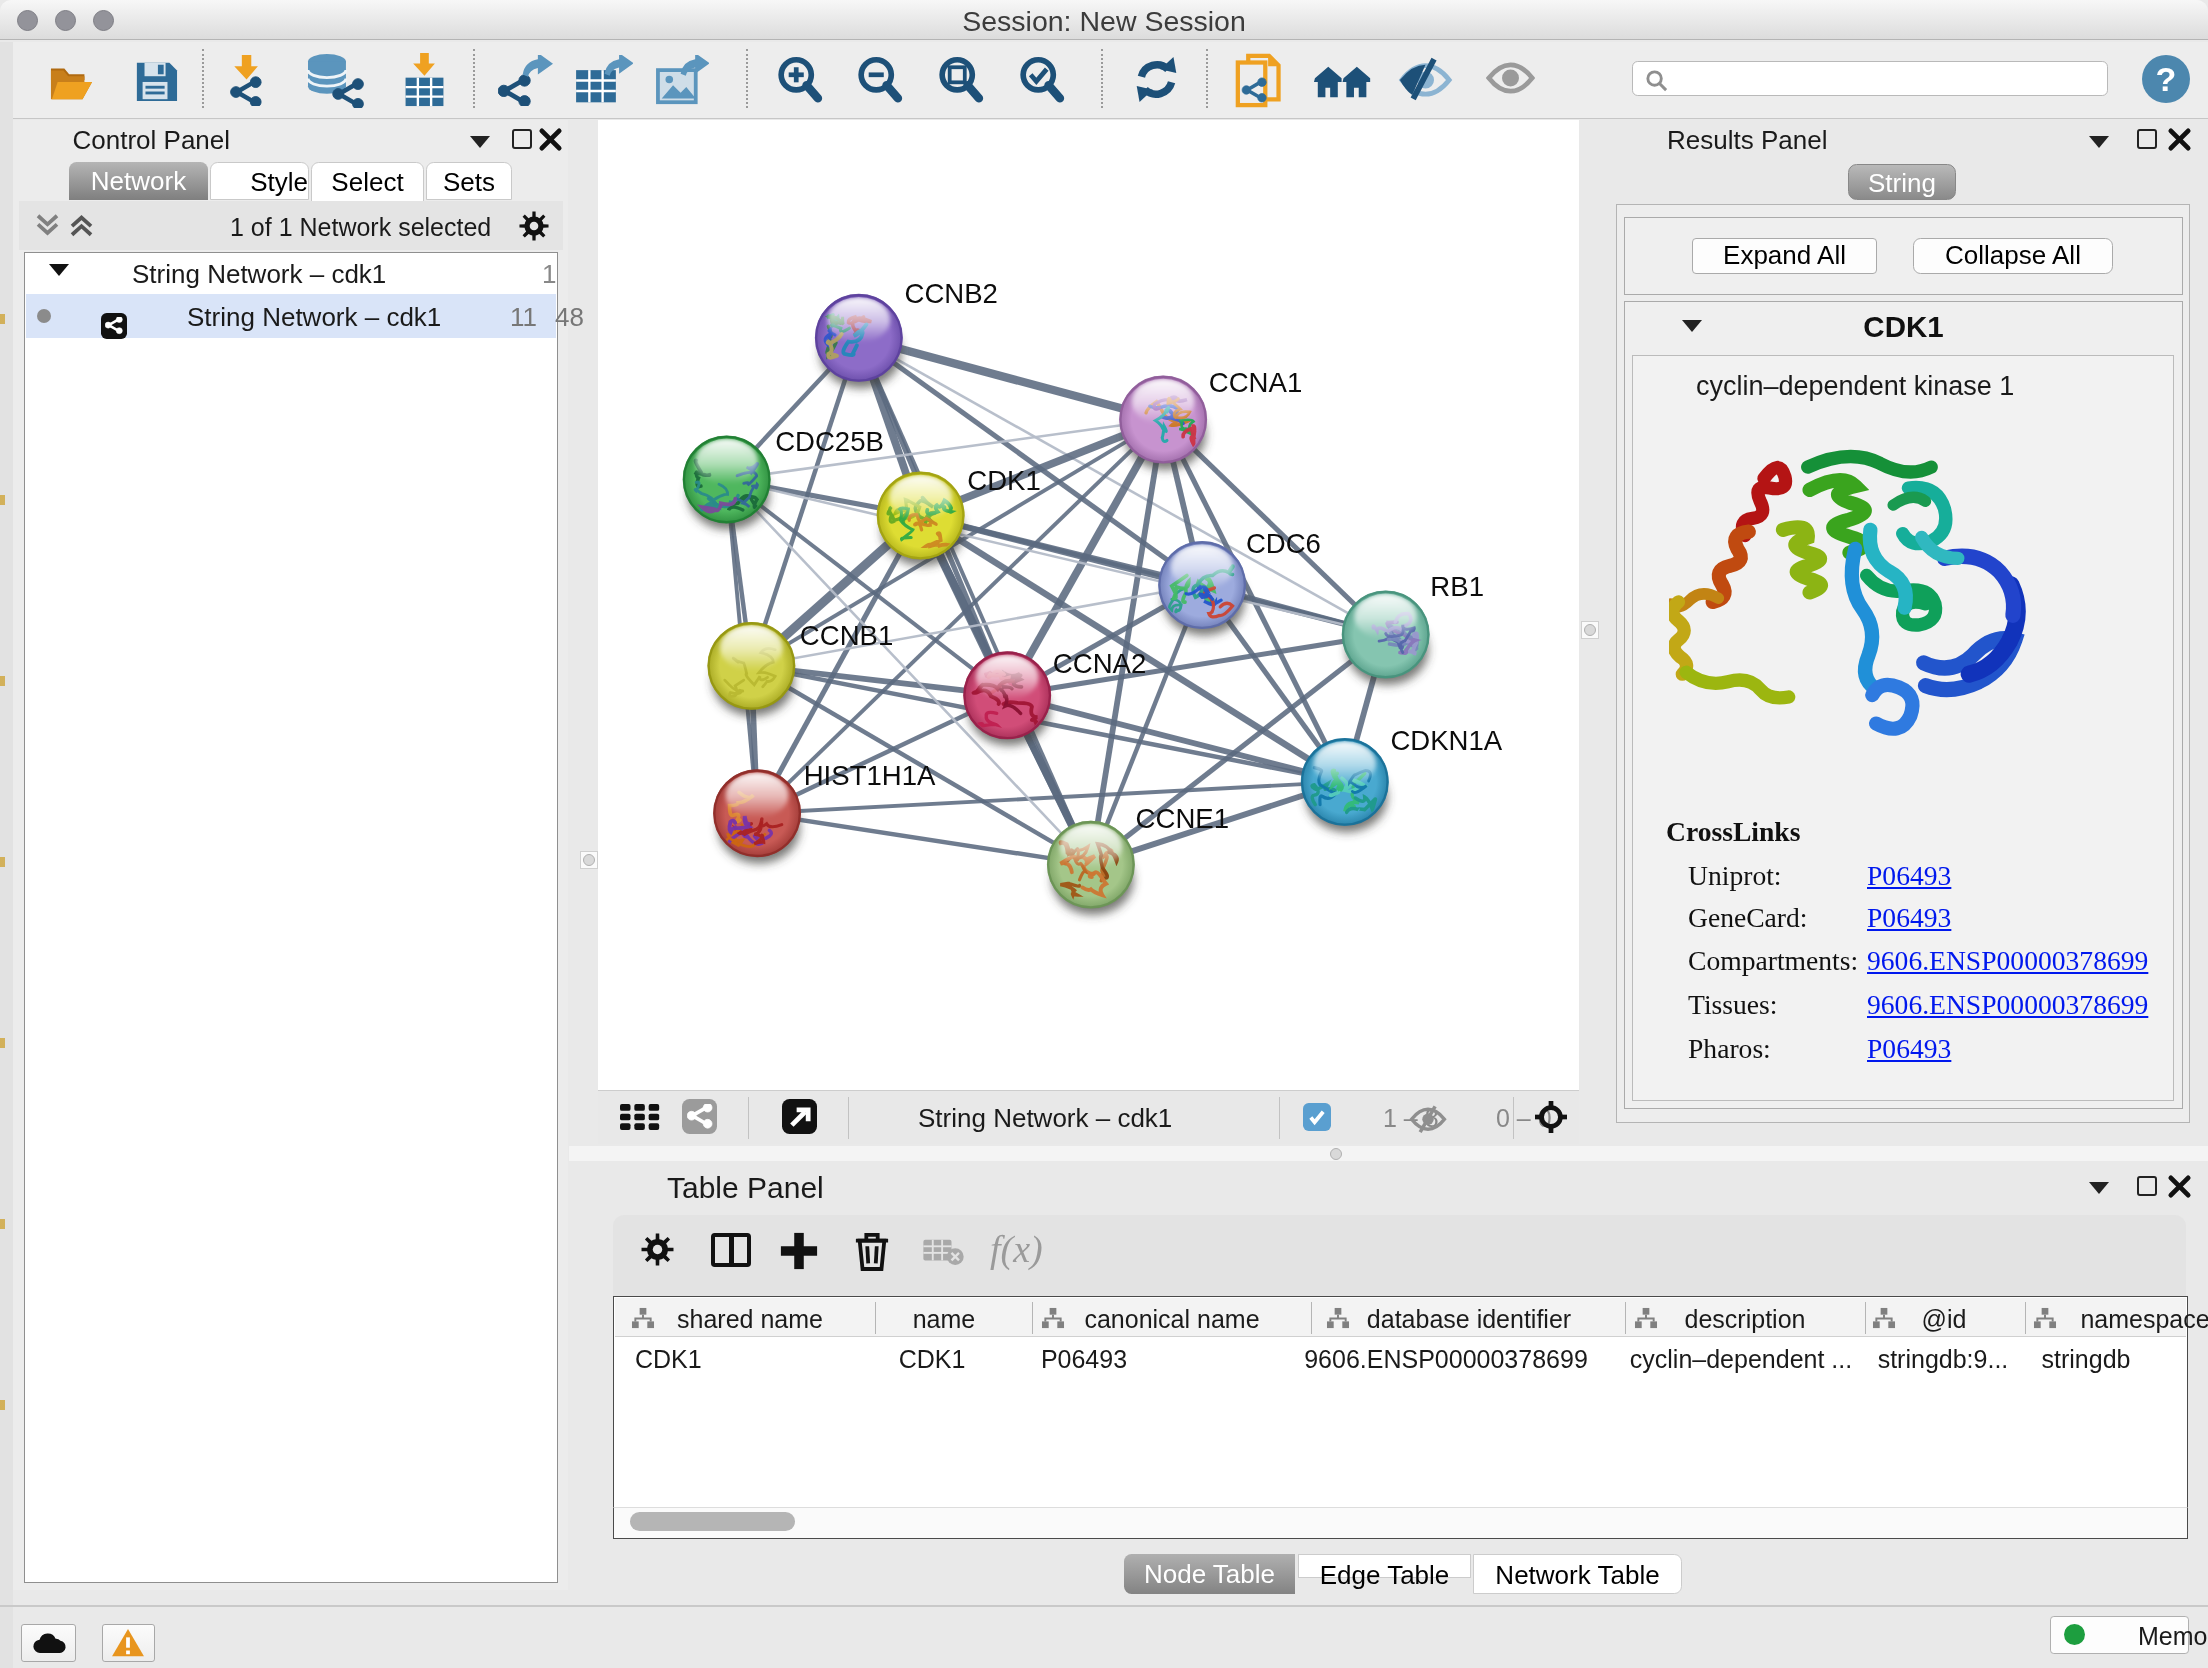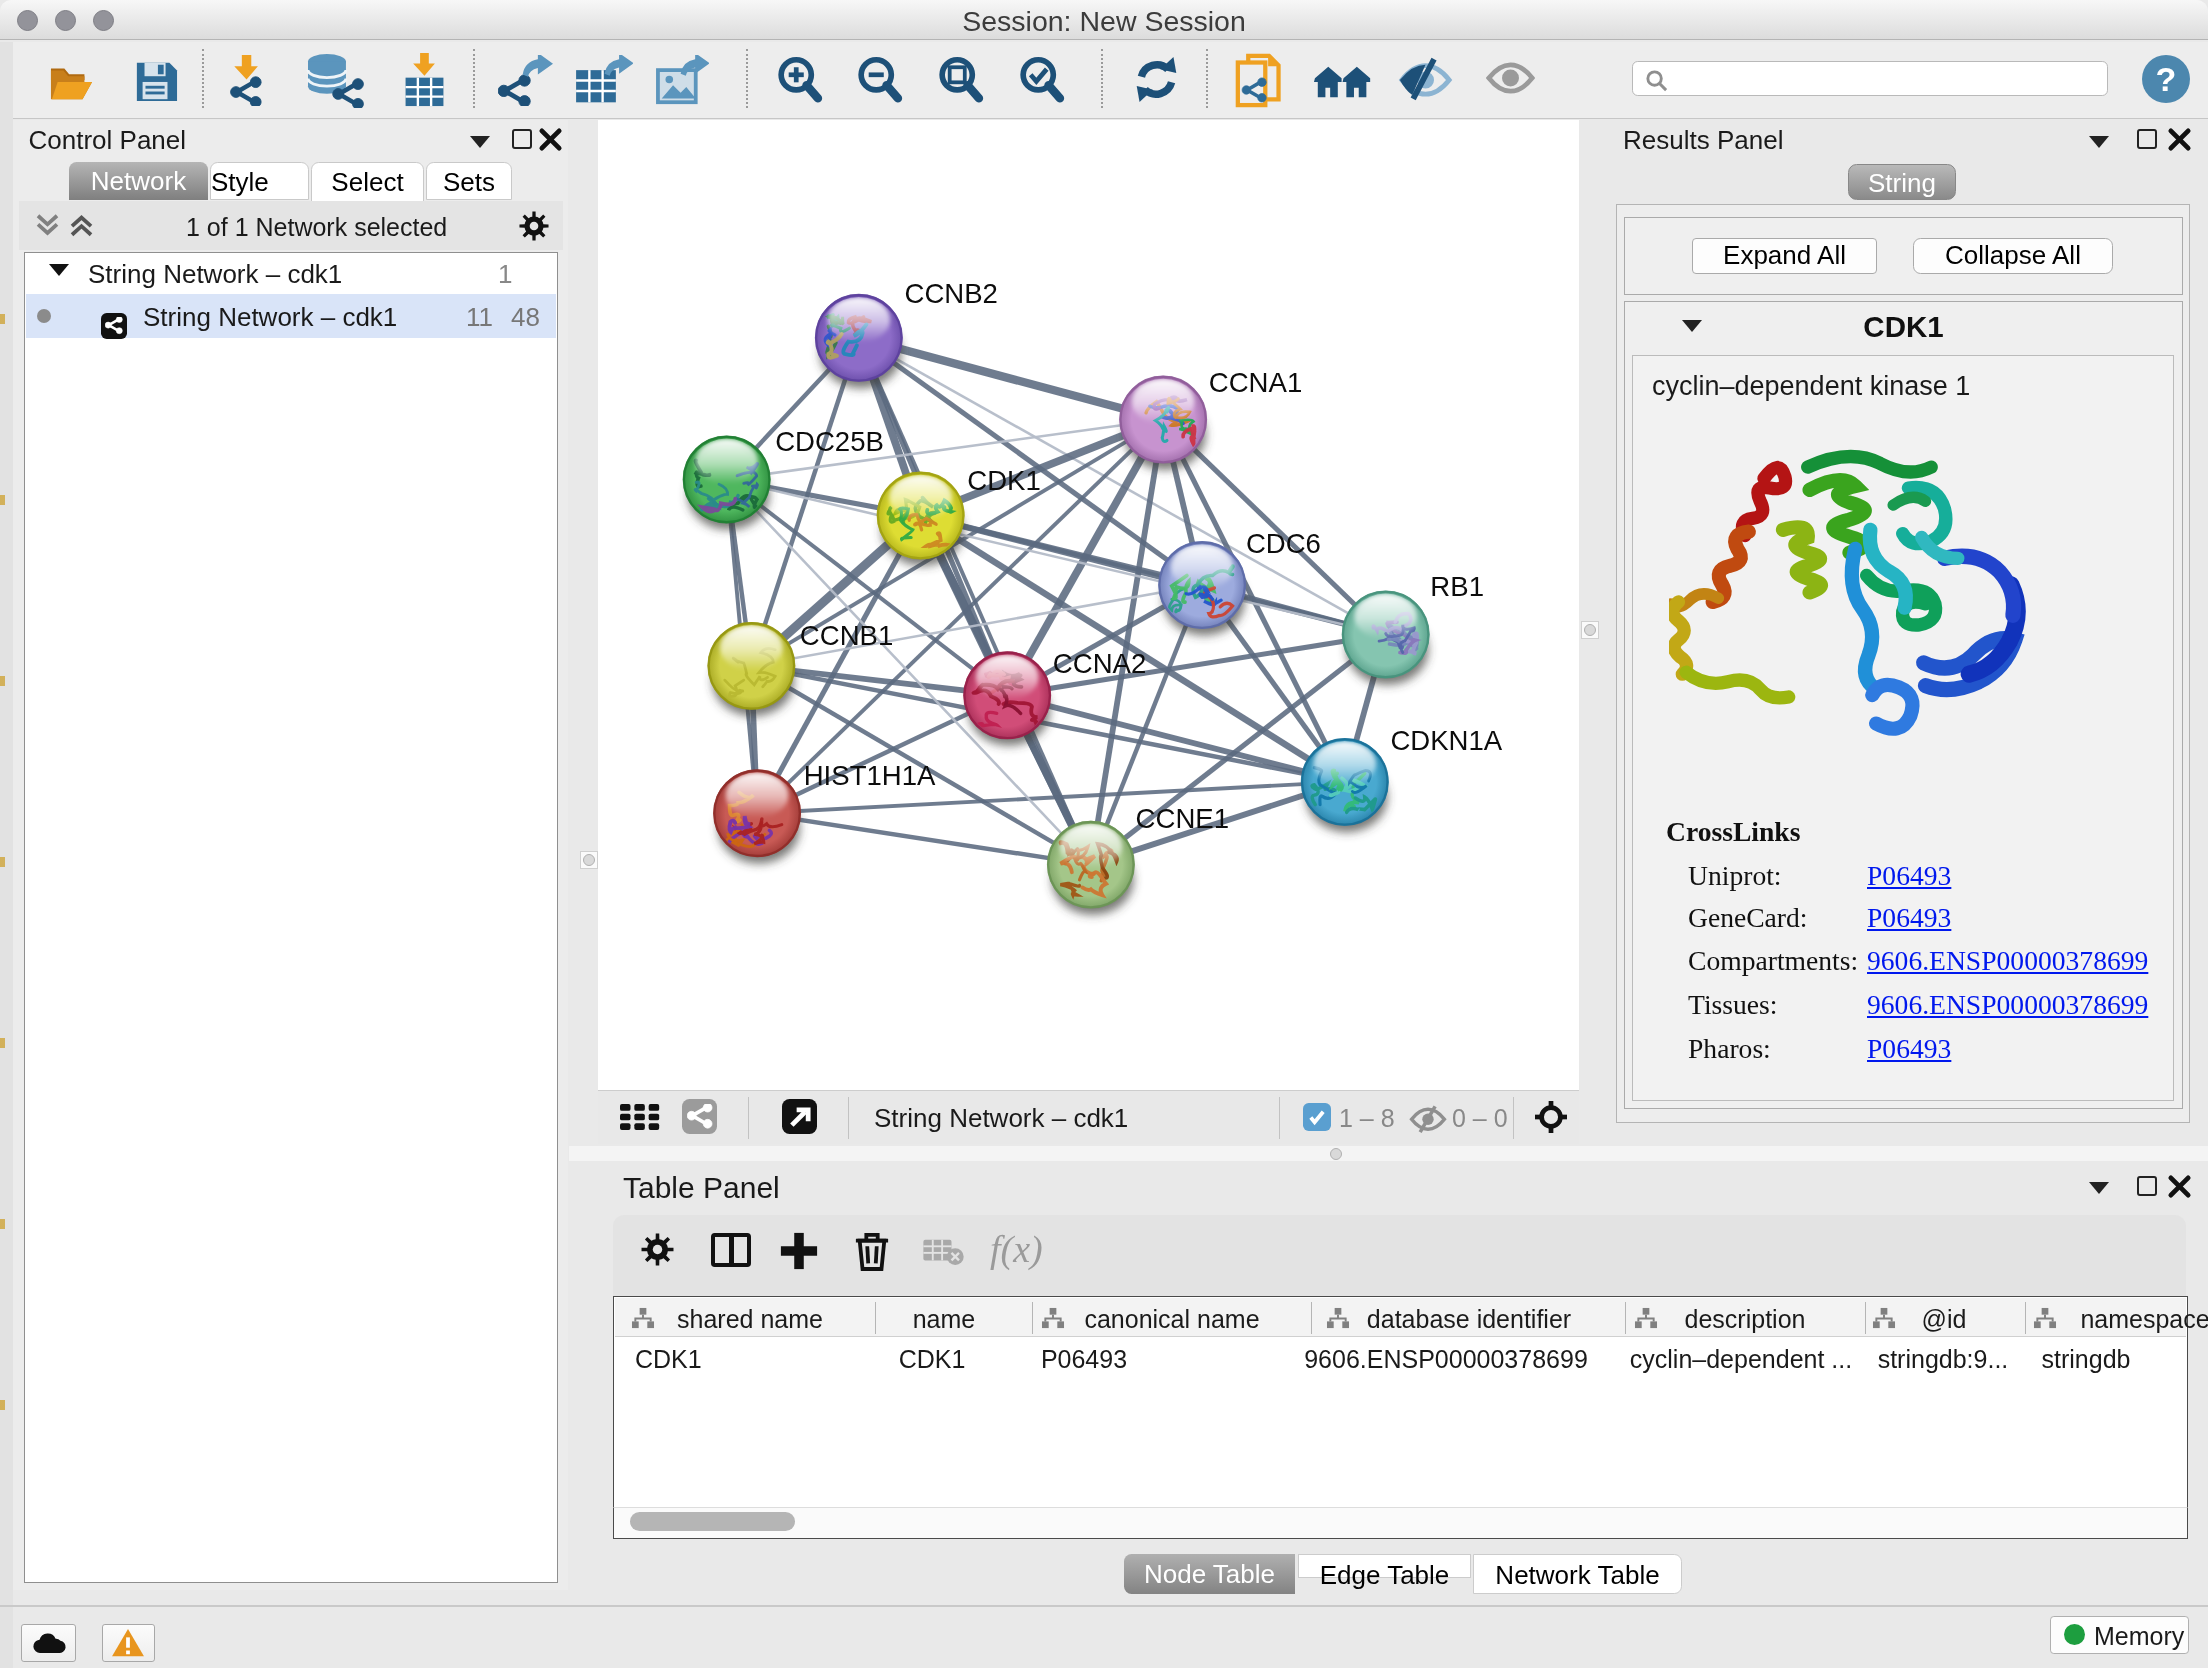--- a/index.html
+++ b/index.html
@@ -1,16 +1,16 @@
 <!DOCTYPE html>
 <html style="font-size:15px"><head><meta charset="utf-8"><style>
 * { margin:0; padding:0; box-sizing:border-box; }
 html,body { width:2208px; height:1668px; font-family:"Liberation Sans", sans-serif; background:#e9e9e9; overflow:hidden; }
 .abs { position:absolute; }
-.ttl { font-size:25px; color:#1a1a1a; }
+.ttl { font-size:25px; color:#1a1a1a;margin-left:44px; }
 </style></head>
 <body>
 
 <div class="abs" style="left:0;top:0;width:2208px;height:40px;background:linear-gradient(#f7f7f7,#dcdcdc);border-bottom:1.9px solid #b4b4b4;border-radius:11.4px 11.4px 0 0"></div>
 <div class="abs" style="left:17px;top:9.5px;width:21px;height:21px;border-radius:50%;background:#93939a;border:1px solid #7e7e85"></div>
 <div class="abs" style="left:55px;top:9.5px;width:21px;height:21px;border-radius:50%;background:#93939a;border:1px solid #7e7e85"></div>
 <div class="abs" style="left:93px;top:9.5px;width:21px;height:21px;border-radius:50%;background:#93939a;border:1px solid #7e7e85"></div>
 <div class="abs" style="left:0;top:4.8px;width:2208px;text-align:center;font-size:28.5px;font-weight:500;color:#3c3c3c">Session: New Session</div>
 
 <div class="abs" style="left:0;top:42px;width:2208px;height:77px;background:#ededed;border-bottom:1.9px solid #c6c6c6"></div>
@@ -185,21 +185,21 @@
 <div class="abs" style="left:470px;top:136px;width:0;height:0;border:10.5px solid #0000;border-top:12.4px solid #222"></div>
 <div class="abs" style="left:512px;top:129px;width:20px;height:20px;border:2.9px solid #222;border-radius:2.9px"></div>
 <svg class="abs" style="left:538px;top:127px" width="25" height="25" viewBox="0 0 26 26">
     <g stroke="#111" stroke-width="5" stroke-linecap="round">
       <line x1="4" y1="4" x2="22" y2="22"></line>
       <line x1="22" y1="4" x2="4" y2="22"></line>
     </g>
   </svg>
 
 <div class="abs" style="left:69px;top:162px;width:139px;height:38px;background:linear-gradient(#b5b5b5,#7f7f7f);border-radius:7.6px 7.6px 0 0;color:#fff;font-size:26px;text-align:center;line-height:38px">Network</div>
-<div class="abs" style="left:210px;top:162px;width:99px;height:38px;background:#fff;border:1px solid #c9c9c9;border-radius:7.6px 7.6px 0 0;font-size:26px;text-align:left;line-height:38px">Style</div>
+<div class="abs" style="left:210px;top:162px;width:99px;height:38px;background:#fff;border:1px solid #c9c9c9;border-radius:7.6px 7.6px 0 0;font-size:26px;text-align:right;line-height:38px">Style</div>
 <div class="abs" style="left:311px;top:162px;width:113px;height:54px;background:#fff;border:1px solid #c9c9c9;border-radius:7.6px 7.6px 0 0;font-size:26px;text-align:center;line-height:38px">Select</div>
 <div class="abs" style="left:426px;top:162px;width:86px;height:38px;background:#fff;border:1px solid #c9c9c9;border-radius:7.6px 7.6px 0 0;font-size:26px;text-align:center;line-height:38px">Sets</div>
 
 <div class="abs" style="left:19px;top:201px;width:544px;height:49px;background:#e4e4e4"></div>
 <svg class="abs" style="left:34px;top:211px" width="27" height="28.5" viewBox="0 0 28 30">
     <g fill="none" stroke="#808080" stroke-width="4">
       <path d="M4 5 l10 9 10 -9"></path>
       <path d="M4 14 l10 9 10 -9"></path>
     </g>
   </svg>

